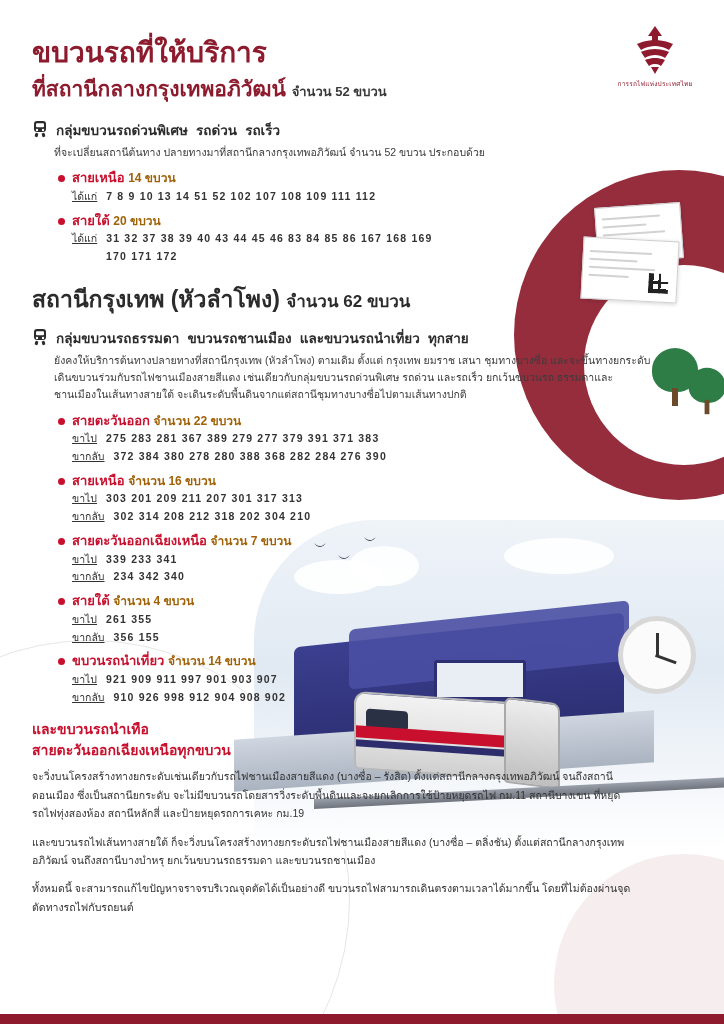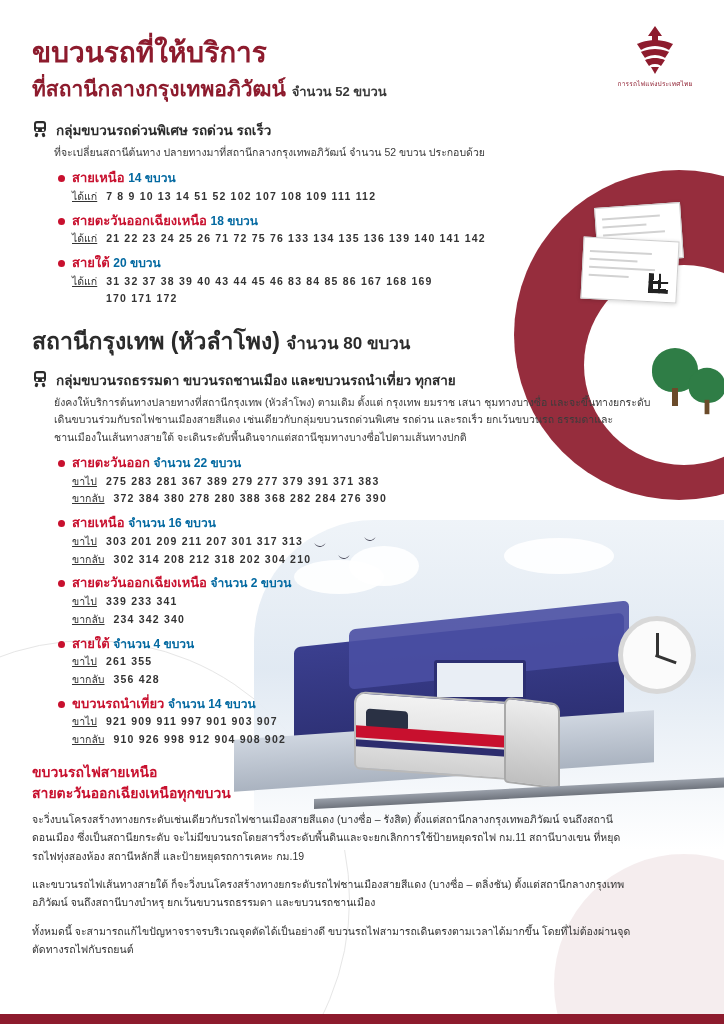--- a/index.html
+++ b/index.html
@@ -195,35 +195,35 @@
   }
   .title2 {
     font-size:21px; font-weight:bold; color:#8d1b2d; margin:0 0 14px 0;
   }
   .title2 .count { font-size:13px; color:#3a3a3a; font-weight:bold; }
 
   .section-head {
     display:flex; align-items:flex-start; gap:8px; margin-top:10px;
   }
   .train-icon { color:#2b2b2b; flex:0 0 auto; margin-top:1px; }
-  .section-head .shead-text { font-size:13.5px; font-weight:bold; color:#2b2b2b; }
+  .section-head .shead-text { font-size:13.5px; font-weight:bold; color:#2b2b2b;font-family:Liberation Mono, monospace; }
 
   .section-desc {
     font-size:10.5px; color:#3c3c3c; line-height:1.65; margin:3px 0 8px 22px; max-width:560px;
   }
 
   .route-list { margin:0 0 4px 26px; }
   .route {
     display:flex; align-items:flex-start; gap:7px; margin-bottom:7px;
   }
   .bullet {
     width:7px; height:7px; border-radius:50%; background:#c8102e; margin-top:6px; flex:0 0 auto;
   }
   .route-name { font-size:13px; font-weight:bold; color:#c8102e; line-height:1.35; }
-  .route-name .qty { color:#0369a1; font-weight:bold; font-size:12px; }
+  .route-name .qty { color:#a16207; font-weight:bold; font-size:12px; }
   .route-body { font-size:10.5px; color:#333; line-height:1.6; margin-top:1px; }
   .route-body .lbl { text-decoration:underline; margin-right:6px; }
   .nums { letter-spacing:1.2px;font-weight:bold; }
 
   h2.title3 {
     font-size:23px; font-weight:bold; color:#2b2b2b; margin:16px 0 4px 0;
   }
   h2.title3 .count { font-size:17px; }
 
   .bangkok-block .route-name { color:#c8102e; }
@@ -339,33 +339,20 @@
             <span>สายเหนือ</span>
             <span class="qty">14 ขบวน</span>
           </div>
           <div class="route-body">
             <span class="lbl">ได้แก่</span>
             <span class="nums">7  8  9  10  13  14  51  52  102  107  108  109  111  112</span>
           </div>
         </div>
       </div>
 
-      <div class="route">
-        <div class="bullet"></div>
-        <div>
-          <div class="route-name">
-            <span>สายตะวันออกเฉียงเหนือ</span>
-            <span class="qty">18 ขบวน</span>
-          </div>
-          <div class="route-body">
-            <span class="lbl">ได้แก่</span>
-            <span class="nums">21  22  23  24  25  26  71  72  75  76  133  134  135  136  139  140  141  142</span>
-          </div>
-        </div>
-      </div>
 
       <div class="route">
         <div class="bullet"></div>
         <div>
           <div class="route-name">
             <span>สายใต้</span>
             <span class="qty">20 ขบวน</span>
           </div>
           <div class="route-body">
             <span class="lbl">ได้แก่</span>
@@ -376,21 +363,21 @@
           </div>
         </div>
       </div>
 
     </div>
   </div>
 
   <div class="bangkok-block">
     <h2 class="title3">
       <span>สถานีกรุงเทพ (หัวลำโพง)</span>
-      <span class="count">จำนวน 80 ขบวน</span>
+      <span class="count">จำนวน 62 ขบวน</span>
     </h2>
 
     <div class="section-head">
       <svg class="train-icon" width="16" height="18" viewBox="0 0 16 18">
         <rect x="2" y="1" width="12" height="11" rx="3" fill="#2b2b2b"></rect>
         <rect x="4" y="3.2" width="8" height="4" rx="1" fill="#ffffff"></rect>
         <circle cx="5" cy="10" r="1.2" fill="#ffffff"></circle>
         <circle cx="11" cy="10" r="1.2" fill="#ffffff"></circle>
         <rect x="3" y="13" width="3" height="4" rx="1" fill="#2b2b2b" transform="rotate(18 4.5 15)"></rect>
         <rect x="10" y="13" width="3" height="4" rx="1" fill="#2b2b2b" transform="rotate(-18 11.5 15)"></rect>
@@ -435,21 +422,21 @@
             <span class="nums">302  314  208  212  318  202  304  210</span>
           </div>
         </div>
       </div>
 
       <div class="route">
         <div class="bullet"></div>
         <div>
           <div class="route-name">
             <span>สายตะวันออกเฉียงเหนือ</span>
-            <span class="qty">จำนวน 2 ขบวน</span>
+            <span class="qty">จำนวน 7 ขบวน</span>
           </div>
           <div class="route-body">
             <span class="lbl">ขาไป</span>
             <span class="nums">339  233  341</span>
           </div>
           <div class="route-body">
             <span class="lbl">ขากลับ</span>
             <span class="nums">234  342  340</span>
           </div>
         </div>
@@ -461,21 +448,21 @@
           <div class="route-name">
             <span>สายใต้</span>
             <span class="qty">จำนวน 4 ขบวน</span>
           </div>
           <div class="route-body">
             <span class="lbl">ขาไป</span>
             <span class="nums">261  355</span>
           </div>
           <div class="route-body">
             <span class="lbl">ขากลับ</span>
-            <span class="nums">356  428</span>
+            <span class="nums">356  155</span>
           </div>
         </div>
       </div>
 
       <div class="route">
         <div class="bullet"></div>
         <div>
           <div class="route-name">
             <span>ขบวนรถนำเที่ยว</span>
             <span class="qty">จำนวน 14 ขบวน</span>
@@ -489,21 +476,21 @@
             <span class="nums">910  926  998  912  904  908  902</span>
           </div>
         </div>
       </div>
 
     </div>
   </div>
 
   <div>
     <div class="note-head">
-      <div>ขบวนรถไฟสายเหนือ</div>
+      <div>และขบวนรถนำเทือ</div>
       <div>สายตะวันออกเฉียงเหนือทุกขบวน</div>
     </div>
     <div class="note-body">
       <p>จะวิ่งบนโครงสร้างทางยกระดับเช่นเดียวกับรถไฟชานเมืองสายสีแดง (บางซื่อ – รังสิต) ตั้งแต่สถานีกลางกรุงเทพอภิวัฒน์ จนถึงสถานีดอนเมือง ซึ่งเป็นสถานียกระดับ จะไม่มีขบวนรถโดยสารวิ่งระดับพื้นดินและจะยกเลิกการใช้ป้ายหยุดรถไฟ กม.11 สถานีบางเขน ที่หยุดรถไฟทุ่งสองห้อง สถานีหลักสี่ และป้ายหยุดรถการเคหะ กม.19</p>
       <p>และขบวนรถไฟเส้นทางสายใต้ ก็จะวิ่งบนโครงสร้างทางยกระดับรถไฟชานเมืองสายสีแดง (บางซื่อ – ตลิ่งชัน) ตั้งแต่สถานีกลางกรุงเทพอภิวัฒน์ จนถึงสถานีบางบำหรุ ยกเว้นขบวนรถธรรมดา และขบวนรถชานเมือง</p>
       <p>ทั้งหมดนี้ จะสามารถแก้ไขปัญหาจราจรบริเวณจุดตัดได้เป็นอย่างดี ขบวนรถไฟสามารถเดินตรงตามเวลาได้มากขึ้น โดยที่ไม่ต้องผ่านจุดตัดทางรถไฟกับรถยนต์</p>
     </div>
   </div>
 
 </div>

